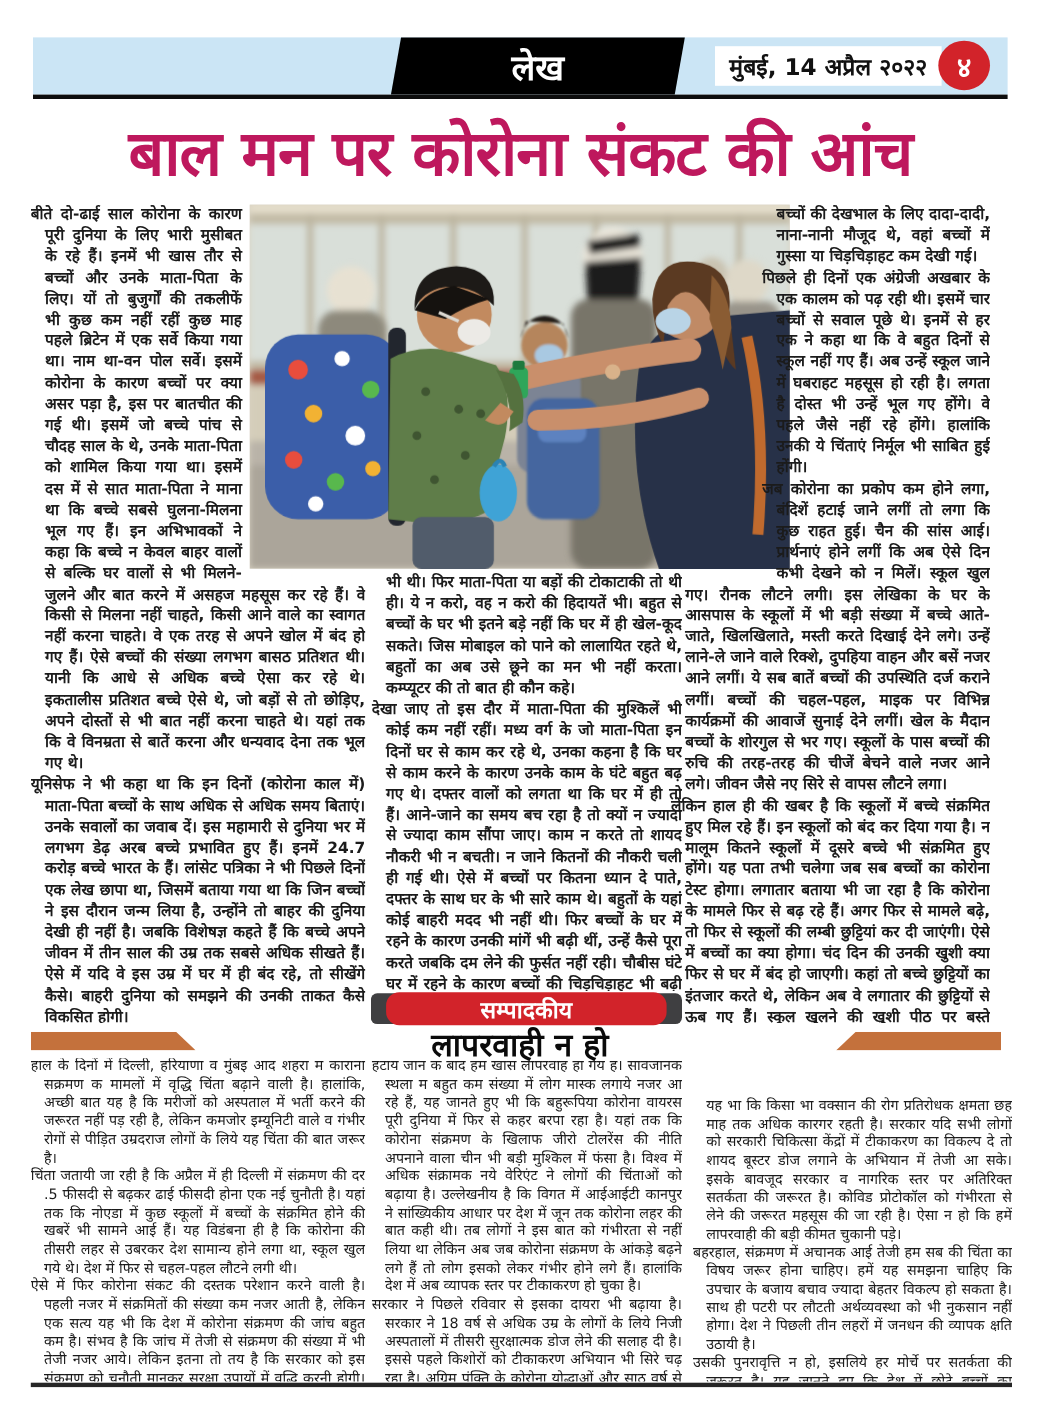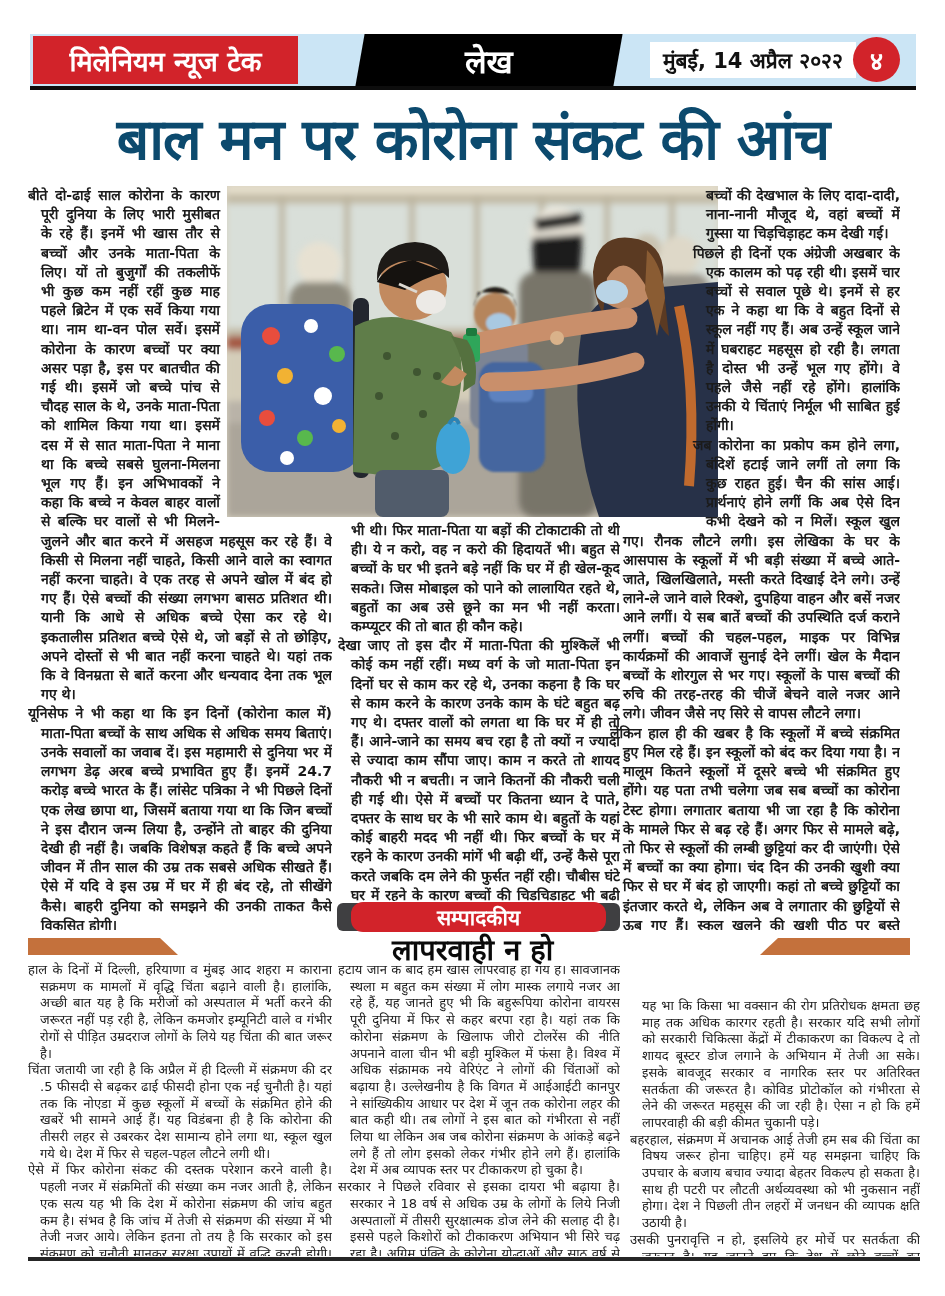--- a/index.html
+++ b/index.html
@@ -28,21 +28,21 @@
   .page-badge{
     position:absolute;left:823px;top:3px;width:47px;height:45px;background:#d2232a;
     border-radius:50%;display:flex;align-items:center;justify-content:center;
     color:#ffffff;font-weight:bold;font-size:25px;
   }
   .header-rule{position:absolute;left:30px;top:86px;width:886px;height:4px;background:#0d0d0d;}
   
   .headline{
     position:absolute;left:30px;top:94px;width:886px;height:86px;
     display:flex;align-items:center;justify-content:center;
-    font-size:57px;font-weight:bold;color:#0c4a6e;white-space:nowrap;letter-spacing:-1px;
+    font-size:57px;font-weight:bold;color:#be185d;white-space:nowrap;letter-spacing:-1px;
   }
   
   .body-col{position:absolute;text-align:justify;font-size:14px;line-height:19.2px;overflow:hidden;font-weight:bold;}
   .body-col p{margin:0;padding-left:13px;text-indent:-13px;}
   .body-col p.cont{text-indent:0;}
   .col-left{left:28px;top:186px;width:304px;height:744px;}
   .col-mid{left:338px;top:521px;width:282px;height:380px;}
   .col-right{left:610px;top:186px;width:290px;height:744px;}
   .spacer-r{float:right;width:112px;height:340px;}
   .spacer-l{float:left;width:96px;height:340px;}
@@ -69,23 +69,20 @@
   .ed-col p.cont{text-indent:0;margin-top:36px;}
   .ed-left{left:28px;width:304px;}
   .ed-mid{left:338px;width:282px;}
   .ed-right{left:630px;width:290px;}
   .bottom-rule{position:absolute;left:28px;top:1257px;width:892px;height:4px;background:#262626;}
 </style>
 </head>
 <body>
 
 <div class="header-band">
-  <div class="masthead-box">
-    <span>मिलेनियम न्यूज टेक</span>
-  </div>
   <div class="section-flag">
     <span>लेख</span>
   </div>
   <div class="dateline-box">मुंबई, 14 अप्रैल २०२२</div>
   <div class="page-badge">४</div>
 </div>
 <div class="header-rule"></div>
 
 <div class="headline">बाल मन पर कोरोना संकट की आंच</div>
 

